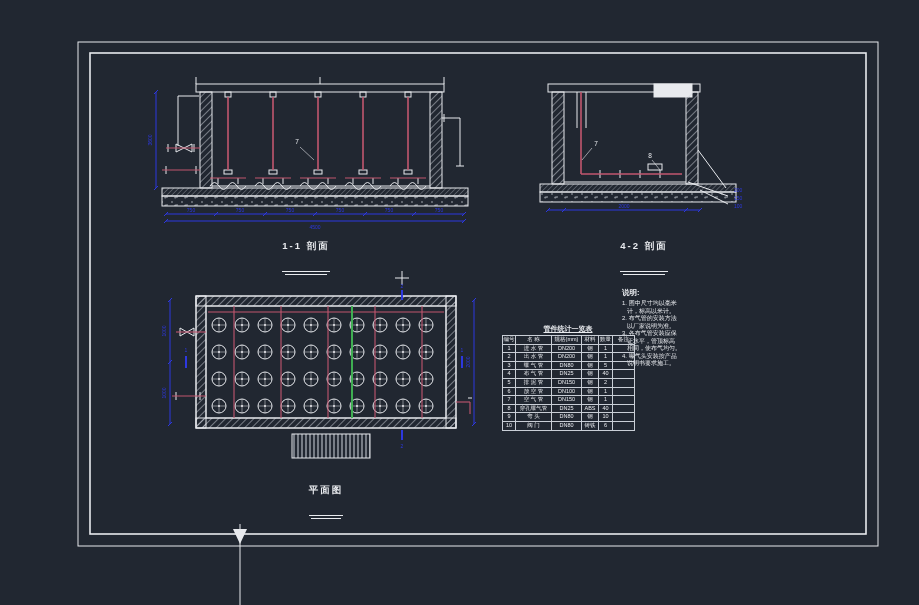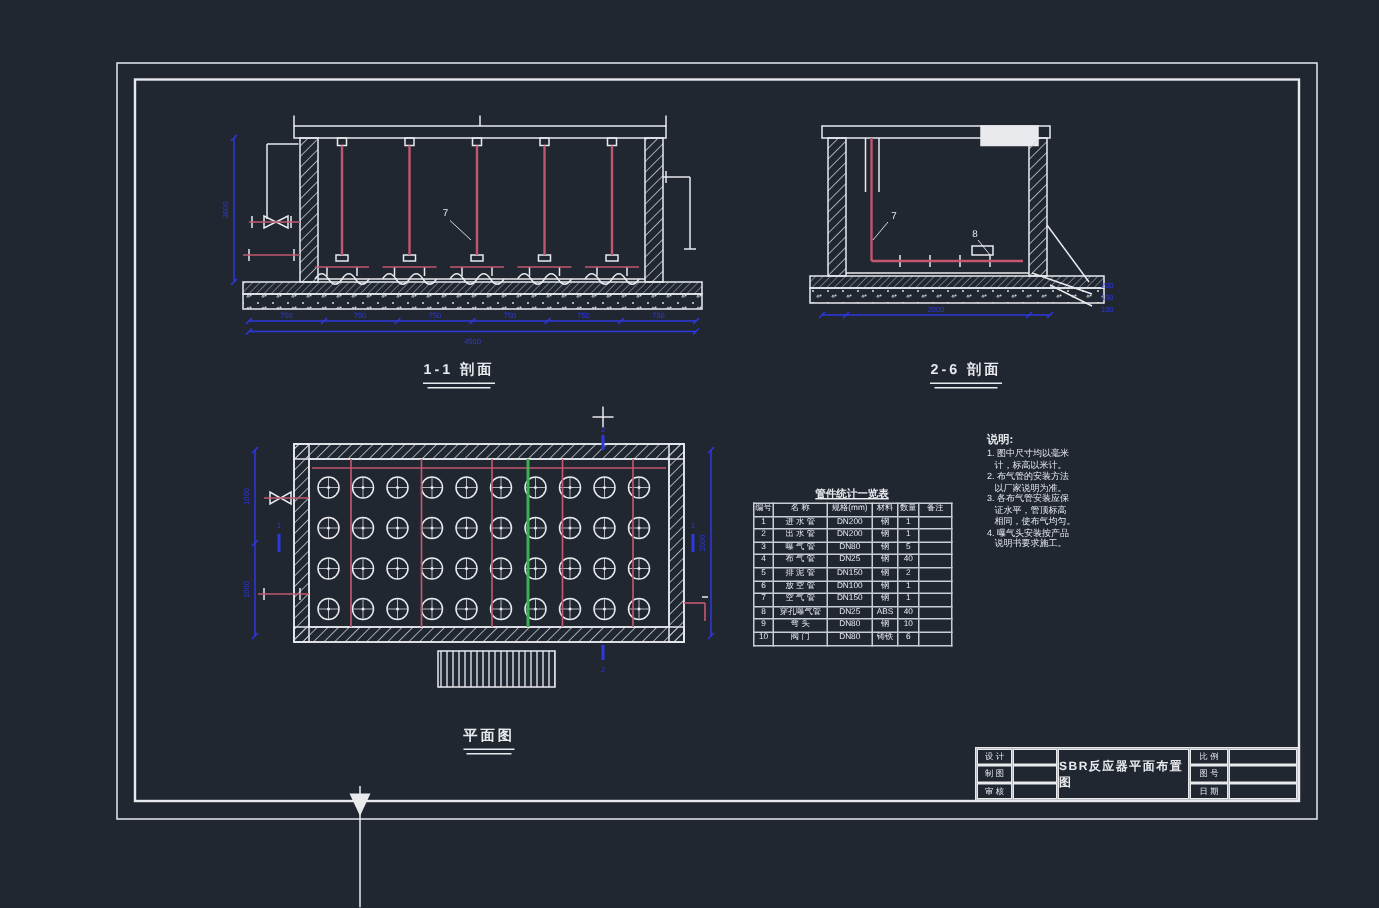--- a/index.html
+++ b/index.html
@@ -10,29 +10,29 @@
   .g-line{stroke:var(--line,#e8eaee);fill:none;stroke-width:1}
   .g-thin{stroke:var(--line,#e8eaee);fill:none;stroke-width:.6}
   .g-pipe{stroke:var(--pipe,#c2576f);fill:none;stroke-width:1.6}
   .g-pipe-thin{stroke:var(--pipe,#c2576f);fill:none;stroke-width:1.1}
   .g-green{stroke:var(--green,#3fae52);fill:none;stroke-width:2}
   .g-dim{stroke:var(--dim,#2d38e0);fill:none;stroke-width:1}
   .g-dim2{stroke:var(--dim,#2d38e0);fill:none;stroke-width:2}
   .t-dim{fill:var(--dim,#2d38e0);stroke:none;font-size:5px;text-anchor:middle;font-family:"Liberation Sans",sans-serif}
   .t-call{fill:var(--line,#e8eaee);stroke:none;font-size:6.5px;text-anchor:middle;font-family:"Liberation Sans",sans-serif}
   .view-label{position:absolute;color:var(--line,#e8eaee);font-weight:bold;font-size:9.5px;text-align:center;letter-spacing:2px}
-  .view-label .u{display:inline-block;padding-bottom:2px;border-bottom:1.5px solid var(--line,#e8eaee);position:relative}
+  .view-label .u{display:inline-block;padding-bottom:18px;border-bottom:1.5px solid var(--line,#e8eaee);position:relative}
   .view-label .u::after{content:"";position:absolute;left:6%;right:6%;bottom:-4px;height:1px;background:var(--line,#e8eaee)}
   .table-title{position:absolute;left:502px;top:324px;width:132px;text-align:center;color:var(--line,#e8eaee);
                font-weight:bold;font-size:7px;text-decoration:underline}
   table.fittings{position:absolute;left:502px;top:335px;width:132px;border-collapse:collapse;table-layout:fixed;
                  color:var(--line,#e8eaee);font-size:5.5px;line-height:1}
   table.fittings th,table.fittings td{border:.6px solid #c9ced6;height:7.6px;padding:0;text-align:center;
                  overflow:hidden;white-space:nowrap;font-weight:normal}
-  .notes{position:absolute;left:658px;top:288px;width:132px;color:var(--line,#e8eaee)}
+  .notes{position:absolute;left:622px;top:288px;width:132px;color:var(--line,#e8eaee)}
   .notes .t{font-weight:bold;font-size:7.5px;margin-bottom:2px}
   .note-line{font-size:6px;line-height:7.5px;white-space:pre}
   .tb{position:absolute;left:650px;top:498px;width:216px;height:36px;display:grid;
       grid-template-columns:24px 30px 88px 26px 1fr;grid-template-rows:1fr 1fr 1fr;
       border:1.4px solid var(--line,#e8eaee);color:var(--line,#e8eaee);font-size:5.5px;box-sizing:border-box}
   .tb .c{border:.6px solid var(--line,#e8eaee);display:flex;align-items:center;justify-content:center;overflow:hidden}
   .tb .title{font-weight:bold;font-size:8px;letter-spacing:1px}
 </style>
 </head>
 <body>
@@ -313,21 +313,21 @@
     <text class="t-dim" transform="rotate(-90 166 331)" x="166" y="331">1000</text>
     <text class="t-dim" transform="rotate(-90 166 393)" x="166" y="393">1000</text>
     <text class="t-dim" transform="rotate(-90 470 362)" x="470" y="362">2000</text>
   </g>
 </svg>
 
 <div class="view-label" style="left:262px;top:240px;width:88px">
   <span class="u">1-1 剖面</span>
 </div>
 <div class="view-label" style="left:600px;top:240px;width:88px">
-  <span class="u">2-6 剖面</span>
+  <span class="u">4-2 剖面</span>
 </div>
 <div class="view-label" style="left:290px;top:484px;width:72px">
   <span class="u">平面图</span>
 </div>
 
 <div class="table-title">管件统计一览表</div>
 <table class="fittings">
   <colgroup>
     <col style="width:13px">
         <col style="width:36px">
@@ -441,29 +441,14 @@
         <div class="note-line">2. 布气管的安装方法</div>
         <div class="note-line">   以厂家说明为准。</div>
         <div class="note-line">3. 各布气管安装应保</div>
         <div class="note-line">   证水平，管顶标高</div>
         <div class="note-line">   相同，使布气均匀。</div>
         <div class="note-line">4. 曝气头安装按产品</div>
         <div class="note-line">   说明书要求施工。</div>
       </div>
 </div>
 
-<div class="tb">
-  <div class="c" style="grid-area:1/1">设 计</div>
-  <div class="c" style="grid-area:1/2"></div>
-  <div class="c title" style="grid-row:1/4;grid-column:3">SBR反应器平面布置图</div>
-  <div class="c" style="grid-area:1/4">比 例</div>
-  <div class="c" style="grid-area:1/5"></div>
-  <div class="c" style="grid-area:2/1">制 图</div>
-  <div class="c" style="grid-area:2/2"></div>
-  <div class="c" style="grid-area:2/4">图 号</div>
-  <div class="c" style="grid-area:2/5"></div>
-  <div class="c" style="grid-area:3/1">审 核</div>
-  <div class="c" style="grid-area:3/2"></div>
-  <div class="c" style="grid-area:3/4">日 期</div>
-  <div class="c" style="grid-area:3/5"></div>
+
 </div>
 
-</div>
-
 </body></html>

